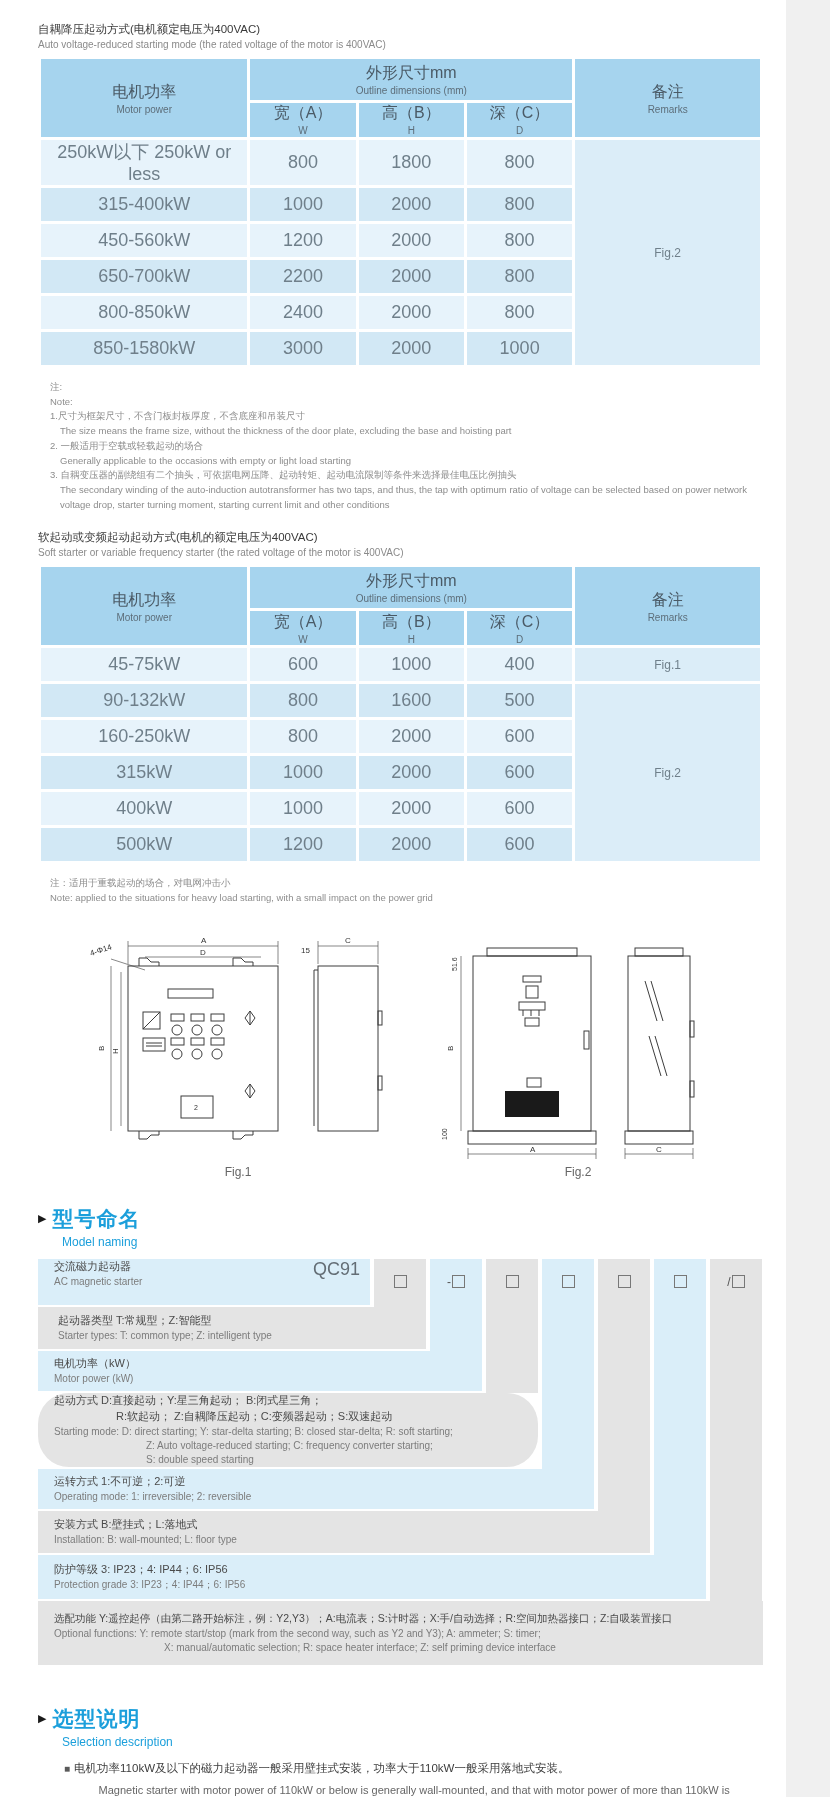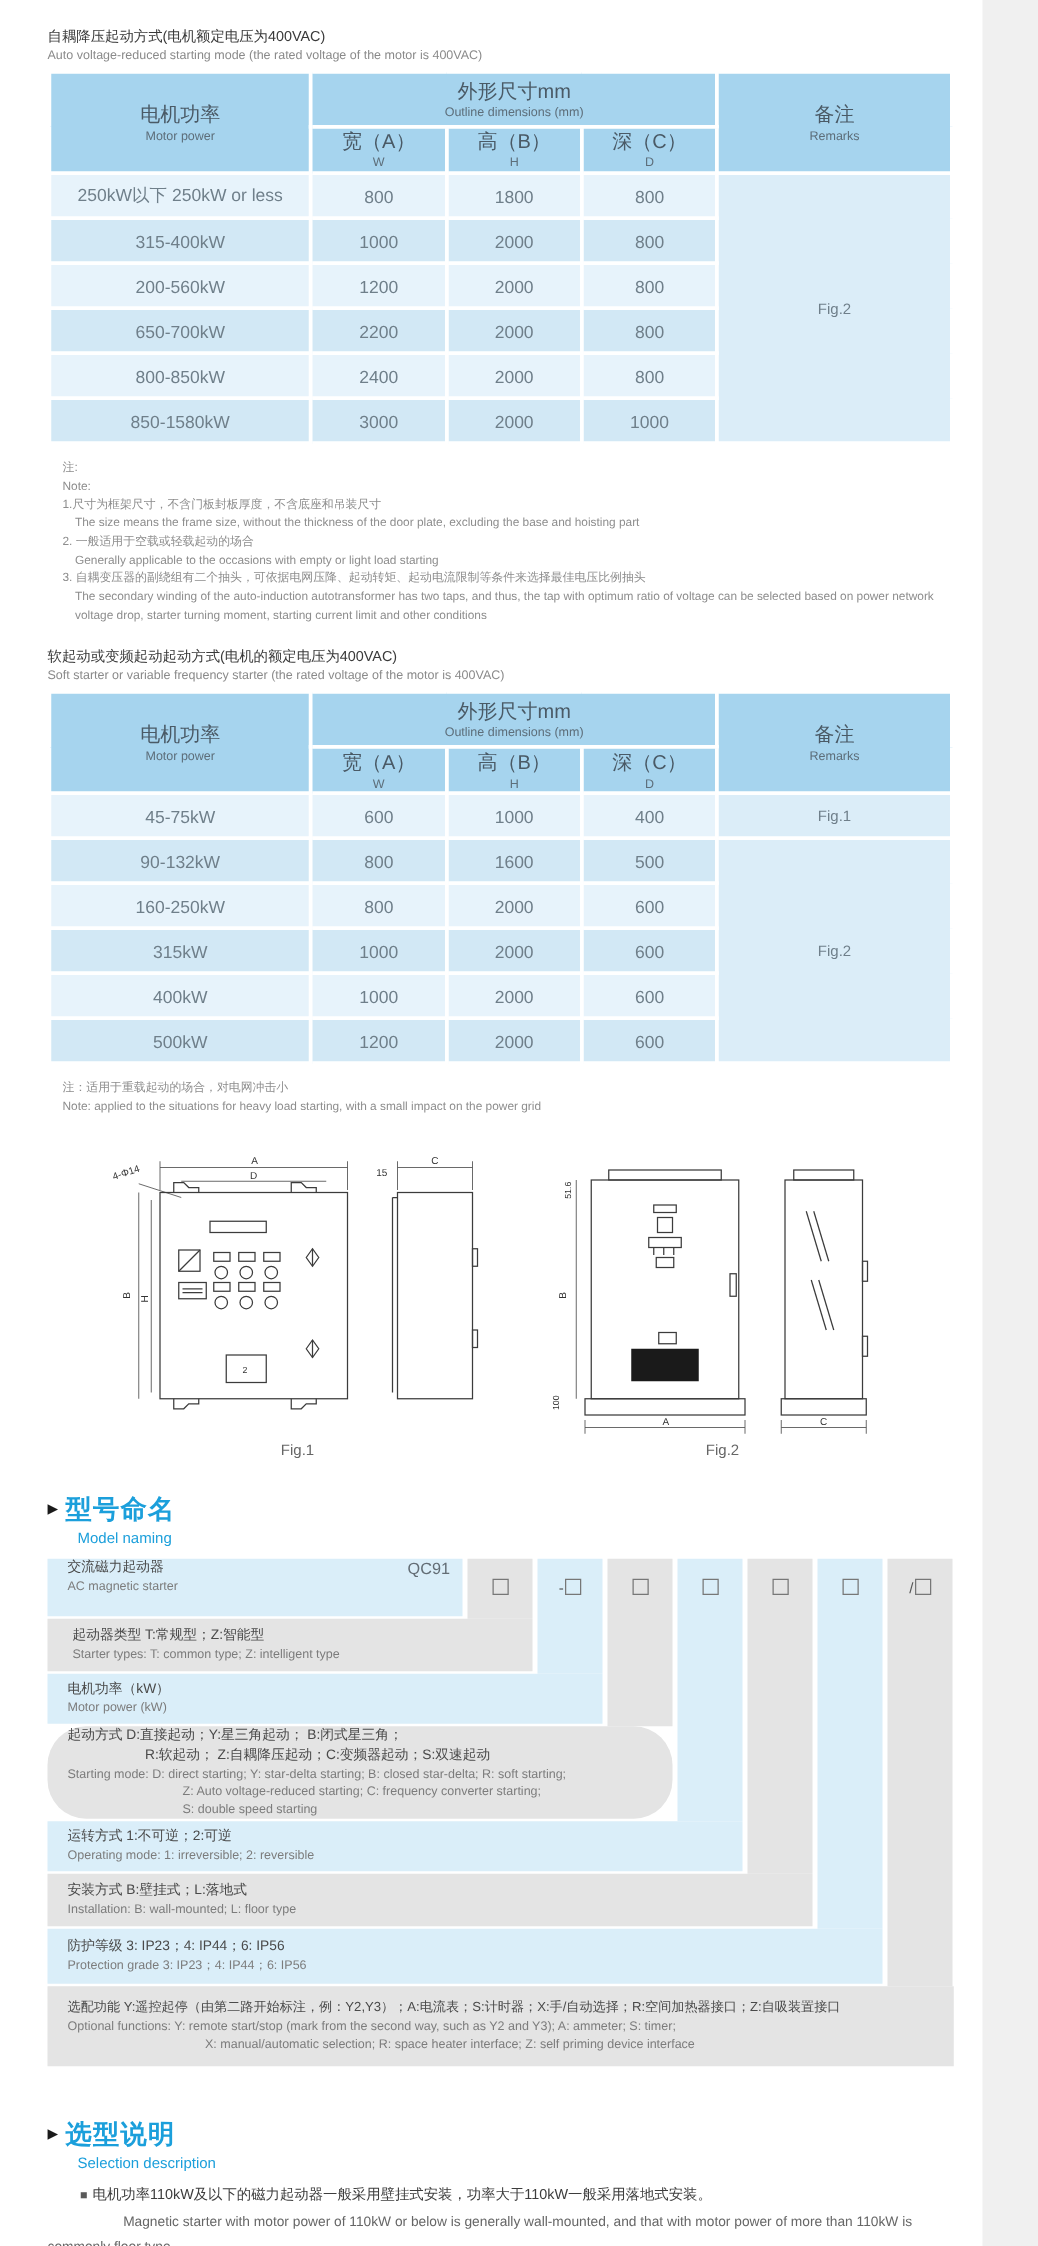--- a/index.html
+++ b/index.html
@@ -16,21 +16,21 @@
   
   table.dtable{width:725px;border-collapse:collapse;table-layout:fixed;margin-top:4px;}
   table.dtable td,table.dtable th{border:3px solid #fff;text-align:center;vertical-align:middle;
       font-weight:normal;padding:0;}
   .hd{background:#A6D4EE;}
   .hd .zh{font-size:16px;color:#4a5a66;}
   .hd .en{font-size:10px;color:#5d6e7a;margin-top:1px;}
   th.h-power{height:78px;}
   th.h-group{height:40px;}
   th.h-sub{height:34px;}
-  td.cell{height:33px;font-size:14px;color:#6f7f8a;}
+  td.cell{height:33px;font-size:18px;color:#6f7f8a;}
   .r-light{background:#E7F3FB;}
   .r-alt{background:#D2E8F5;}
   .c-remark{background:#DBEDF8;font-size:12px;color:#6f7f8a;}
 
   
   .notes{margin:12px 0 18px 12px;font-size:9.5px;color:#8d8d8d;line-height:1.55;width:700px;}
   .notes .en-ind{margin-left:10px;}
 
   
   .figs{display:flex;margin:20px 0 0 30px;width:680px;}
@@ -69,21 +69,21 @@
   .s2{left:392px;height:92px;}
   .s3{left:448px;height:134px;}
   .s4{left:504px;height:210px;}
   .s5{left:560px;height:252px;}
   .s6{left:616px;height:296px;}
   .s7{left:672px;height:342px;}
   .strip{top:0;width:52px;display:flex;justify-content:center;align-items:flex-start;padding-top:16px;box-sizing:border-box;}
   .boxcell{display:flex;align-items:center;}
   .pfx{font-size:12px;color:#555;margin-right:1px;}
   .sq{display:inline-block;width:11px;height:11px;border:1px solid #777;background:transparent;}
-  .code{font-size:13px;color:#636d75;}
+  .code{font-size:18px;color:#636d75;}
   .ind1{padding-left:62px;}
   .ind2{padding-left:92px;}
   .ind3{padding-left:110px;}
 
   
   .sel-text{width:722px;margin-top:10px;}
   .sel-zh{font-size:11.5px;color:#3d3d3d;margin:8px 0 0 26px;line-height:1.6;}
   .sel-zh .sqb{color:#5a5a5a;font-size:10px;margin-right:4px;}
   .sel-en{font-size:11px;color:#666;line-height:1.8;margin:4px 0 0 0;text-indent:5.5em;}
 </style>
@@ -142,21 +142,21 @@
       <td class="cell r-light">800</td>
       <td class="c-remark" rowspan="6">Fig.2</td>
     </tr>
     <tr>
       <td class="cell r-alt">315-400kW</td>
       <td class="cell r-alt">1000</td>
       <td class="cell r-alt">2000</td>
       <td class="cell r-alt">800</td>
     </tr>
     <tr>
-      <td class="cell r-light">200-560kW</td>
+      <td class="cell r-light">450-560kW</td>
       <td class="cell r-light">1200</td>
       <td class="cell r-light">2000</td>
       <td class="cell r-light">800</td>
     </tr>
     <tr>
       <td class="cell r-alt">650-700kW</td>
       <td class="cell r-alt">2200</td>
       <td class="cell r-alt">2000</td>
       <td class="cell r-alt">800</td>
     </tr>

